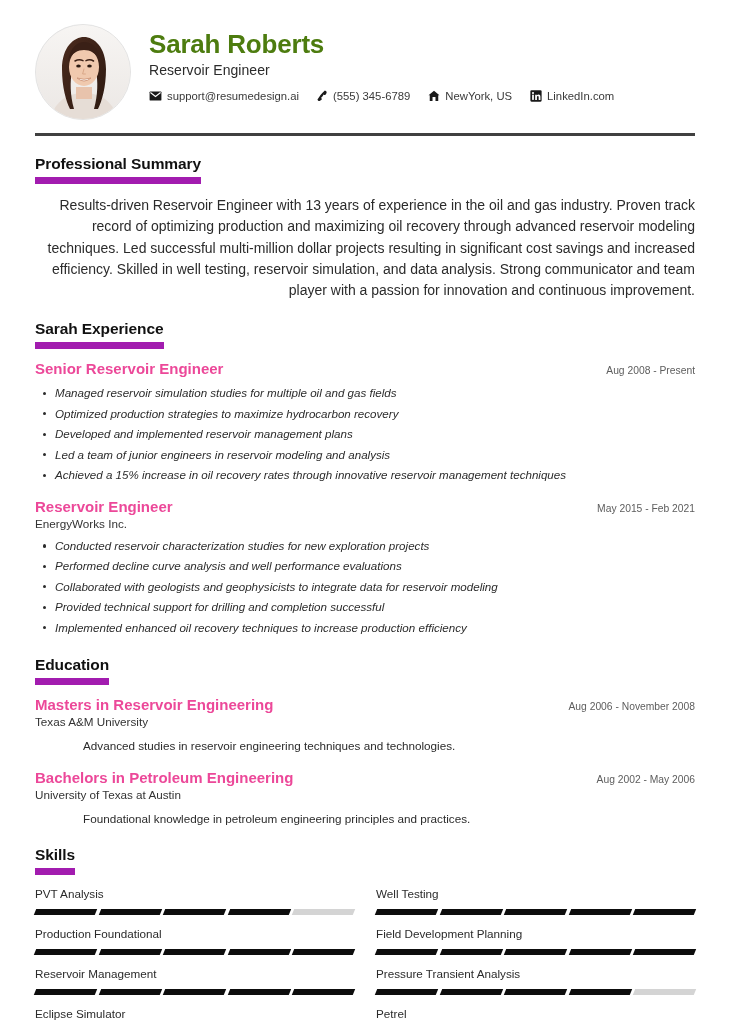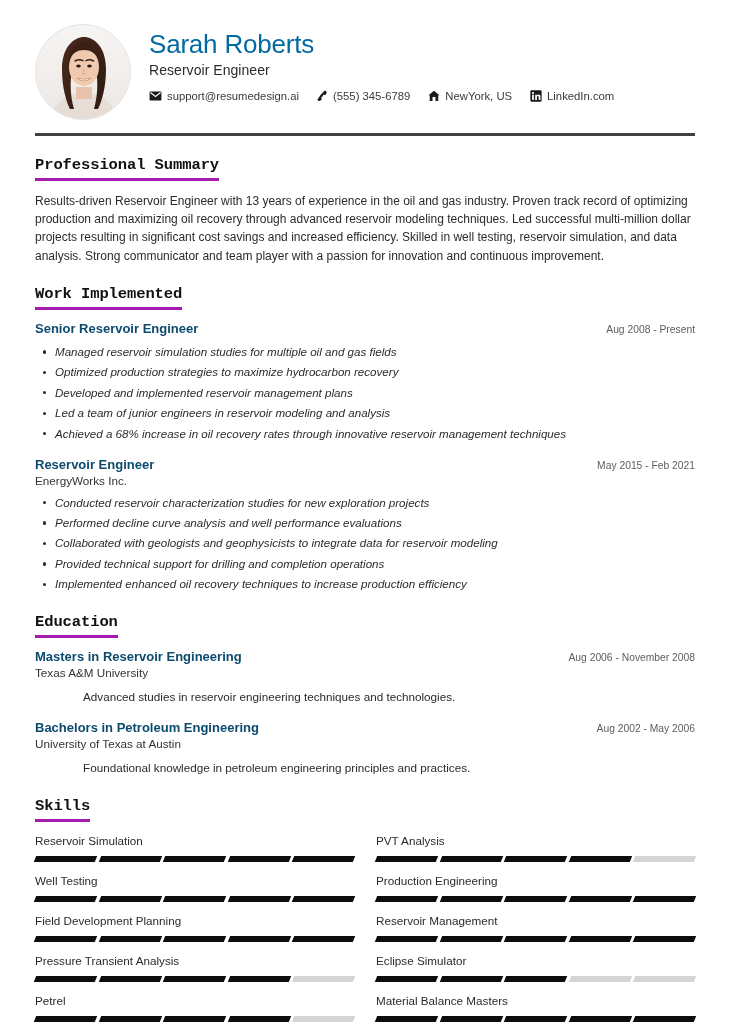--- a/index.html
+++ b/index.html
@@ -50,24 +50,24 @@
     overflow: hidden;
   }
 
   .header-text {
     flex: 1 1 auto;
     padding-top: 6px;
   }
 
   .name {
     font-size: 26px;
-    font-weight: normal;
+    font-weight: bold;
     letter-spacing: -0.2px;
     line-height: 1.12;
-    color: #0369a1;
+    color: #4d7c0f;
   }
 
   .job-title {
     font-size: 14px;
     font-weight: normal;
     color: #2b2b2b;
     margin-top: 3px;
     letter-spacing: 0.05px;
   }
 
@@ -100,48 +100,47 @@
   
   .section { margin-top: 19px; }
 
   .section-heading {
     display: inline-block;
     font-size: 15.5px;
     font-weight: bold;
     color: #111111;
     letter-spacing: -0.1px;
     padding-bottom: 4px;
-    border-bottom: 3px solid #a21caf;
-    font-family: Liberation Mono, monospace;
+    border-bottom: 7px solid #a21caf;
   }
 
   .section-body { margin-top: 11px; }
 
   .summary-text {
-    font-size: 12px;
+    font-size: 14px;
     line-height: 1.52;
     color: #2b2b2b;
-    text-align: left;
+    text-align: right;
   }
 
   
   .entry { margin-bottom: 2px; }
   .entry + .entry { margin-top: 14px; }
 
   .entry-head {
     display: flex;
     justify-content: space-between;
     align-items: baseline;
     gap: 12px;
   }
 
   .entry-title {
-    font-size: 13px;
+    font-size: 15px;
     font-weight: bold;
-    color: #0c4a6e;
+    color: #ec4899;
   }
 
   .entry-date {
     font-size: 10.3px;
     color: #5d5d5d;
     white-space: nowrap;
     flex: 0 0 auto;
   }
 
   .entry-org {
@@ -322,48 +321,48 @@
   <div class="header-rule"></div>
 
   <div class="section">
     <div class="section-heading">Professional Summary</div>
     <div class="section-body">
       <p class="summary-text">Results-driven Reservoir Engineer with 13 years of experience in the oil and gas industry. Proven track record of optimizing production and maximizing oil recovery through advanced reservoir modeling techniques. Led successful multi-million dollar projects resulting in significant cost savings and increased efficiency. Skilled in well testing, reservoir simulation, and data analysis. Strong communicator and team player with a passion for innovation and continuous improvement.</p>
     </div>
   </div>
 
   <div class="section">
-    <div class="section-heading">Work Implemented</div>
+    <div class="section-heading">Sarah Experience</div>
     <div class="section-body">
 
       <div class="entry">
         <div class="entry-head">
           <span class="entry-title">Senior Reservoir Engineer</span>
           <span class="entry-date">Aug 2008 - Present</span>
         </div>
         <ul class="bullets">
           <li>Managed reservoir simulation studies for multiple oil and gas fields</li>
           <li>Optimized production strategies to maximize hydrocarbon recovery</li>
           <li>Developed and implemented reservoir management plans</li>
           <li>Led a team of junior engineers in reservoir modeling and analysis</li>
-          <li>Achieved a 68% increase in oil recovery rates through innovative reservoir management techniques</li>
+          <li>Achieved a 15% increase in oil recovery rates through innovative reservoir management techniques</li>
         </ul>
       </div>
 
       <div class="entry">
         <div class="entry-head">
           <span class="entry-title">Reservoir Engineer</span>
           <span class="entry-date">May 2015 - Feb 2021</span>
         </div>
         <div class="entry-org">EnergyWorks Inc.</div>
         <ul class="bullets">
           <li>Conducted reservoir characterization studies for new exploration projects</li>
           <li>Performed decline curve analysis and well performance evaluations</li>
           <li>Collaborated with geologists and geophysicists to integrate data for reservoir modeling</li>
-          <li>Provided technical support for drilling and completion operations</li>
+          <li>Provided technical support for drilling and completion successful</li>
           <li>Implemented enhanced oil recovery techniques to increase production efficiency</li>
         </ul>
       </div>
 
     </div>
   </div>
 
   <div class="section">
     <div class="section-heading">Education</div>
     <div class="section-body">
@@ -386,51 +385,41 @@
         <div class="entry-desc">Foundational knowledge in petroleum engineering principles and practices.</div>
       </div>
 
     </div>
   </div>
 
   <div class="section">
     <div class="section-heading">Skills</div>
     <div class="skills-grid">
         <div class="skill">
-          <div class="skill-name">Reservoir Simulation</div>
-          <div class="skill-bar">
-            <span class="seg on"></span>
-            <span class="seg on"></span>
-            <span class="seg on"></span>
-            <span class="seg on"></span>
-            <span class="seg on"></span>
-          </div>
-        </div>
-        <div class="skill">
           <div class="skill-name">PVT Analysis</div>
           <div class="skill-bar">
             <span class="seg on"></span>
             <span class="seg on"></span>
             <span class="seg on"></span>
             <span class="seg on"></span>
             <span class="seg"></span>
           </div>
         </div>
         <div class="skill">
           <div class="skill-name">Well Testing</div>
           <div class="skill-bar">
             <span class="seg on"></span>
             <span class="seg on"></span>
             <span class="seg on"></span>
             <span class="seg on"></span>
             <span class="seg on"></span>
           </div>
         </div>
         <div class="skill">
-          <div class="skill-name">Production Engineering</div>
+          <div class="skill-name">Production Foundational</div>
           <div class="skill-bar">
             <span class="seg on"></span>
             <span class="seg on"></span>
             <span class="seg on"></span>
             <span class="seg on"></span>
             <span class="seg on"></span>
           </div>
         </div>
         <div class="skill">
           <div class="skill-name">Field Development Planning</div>

